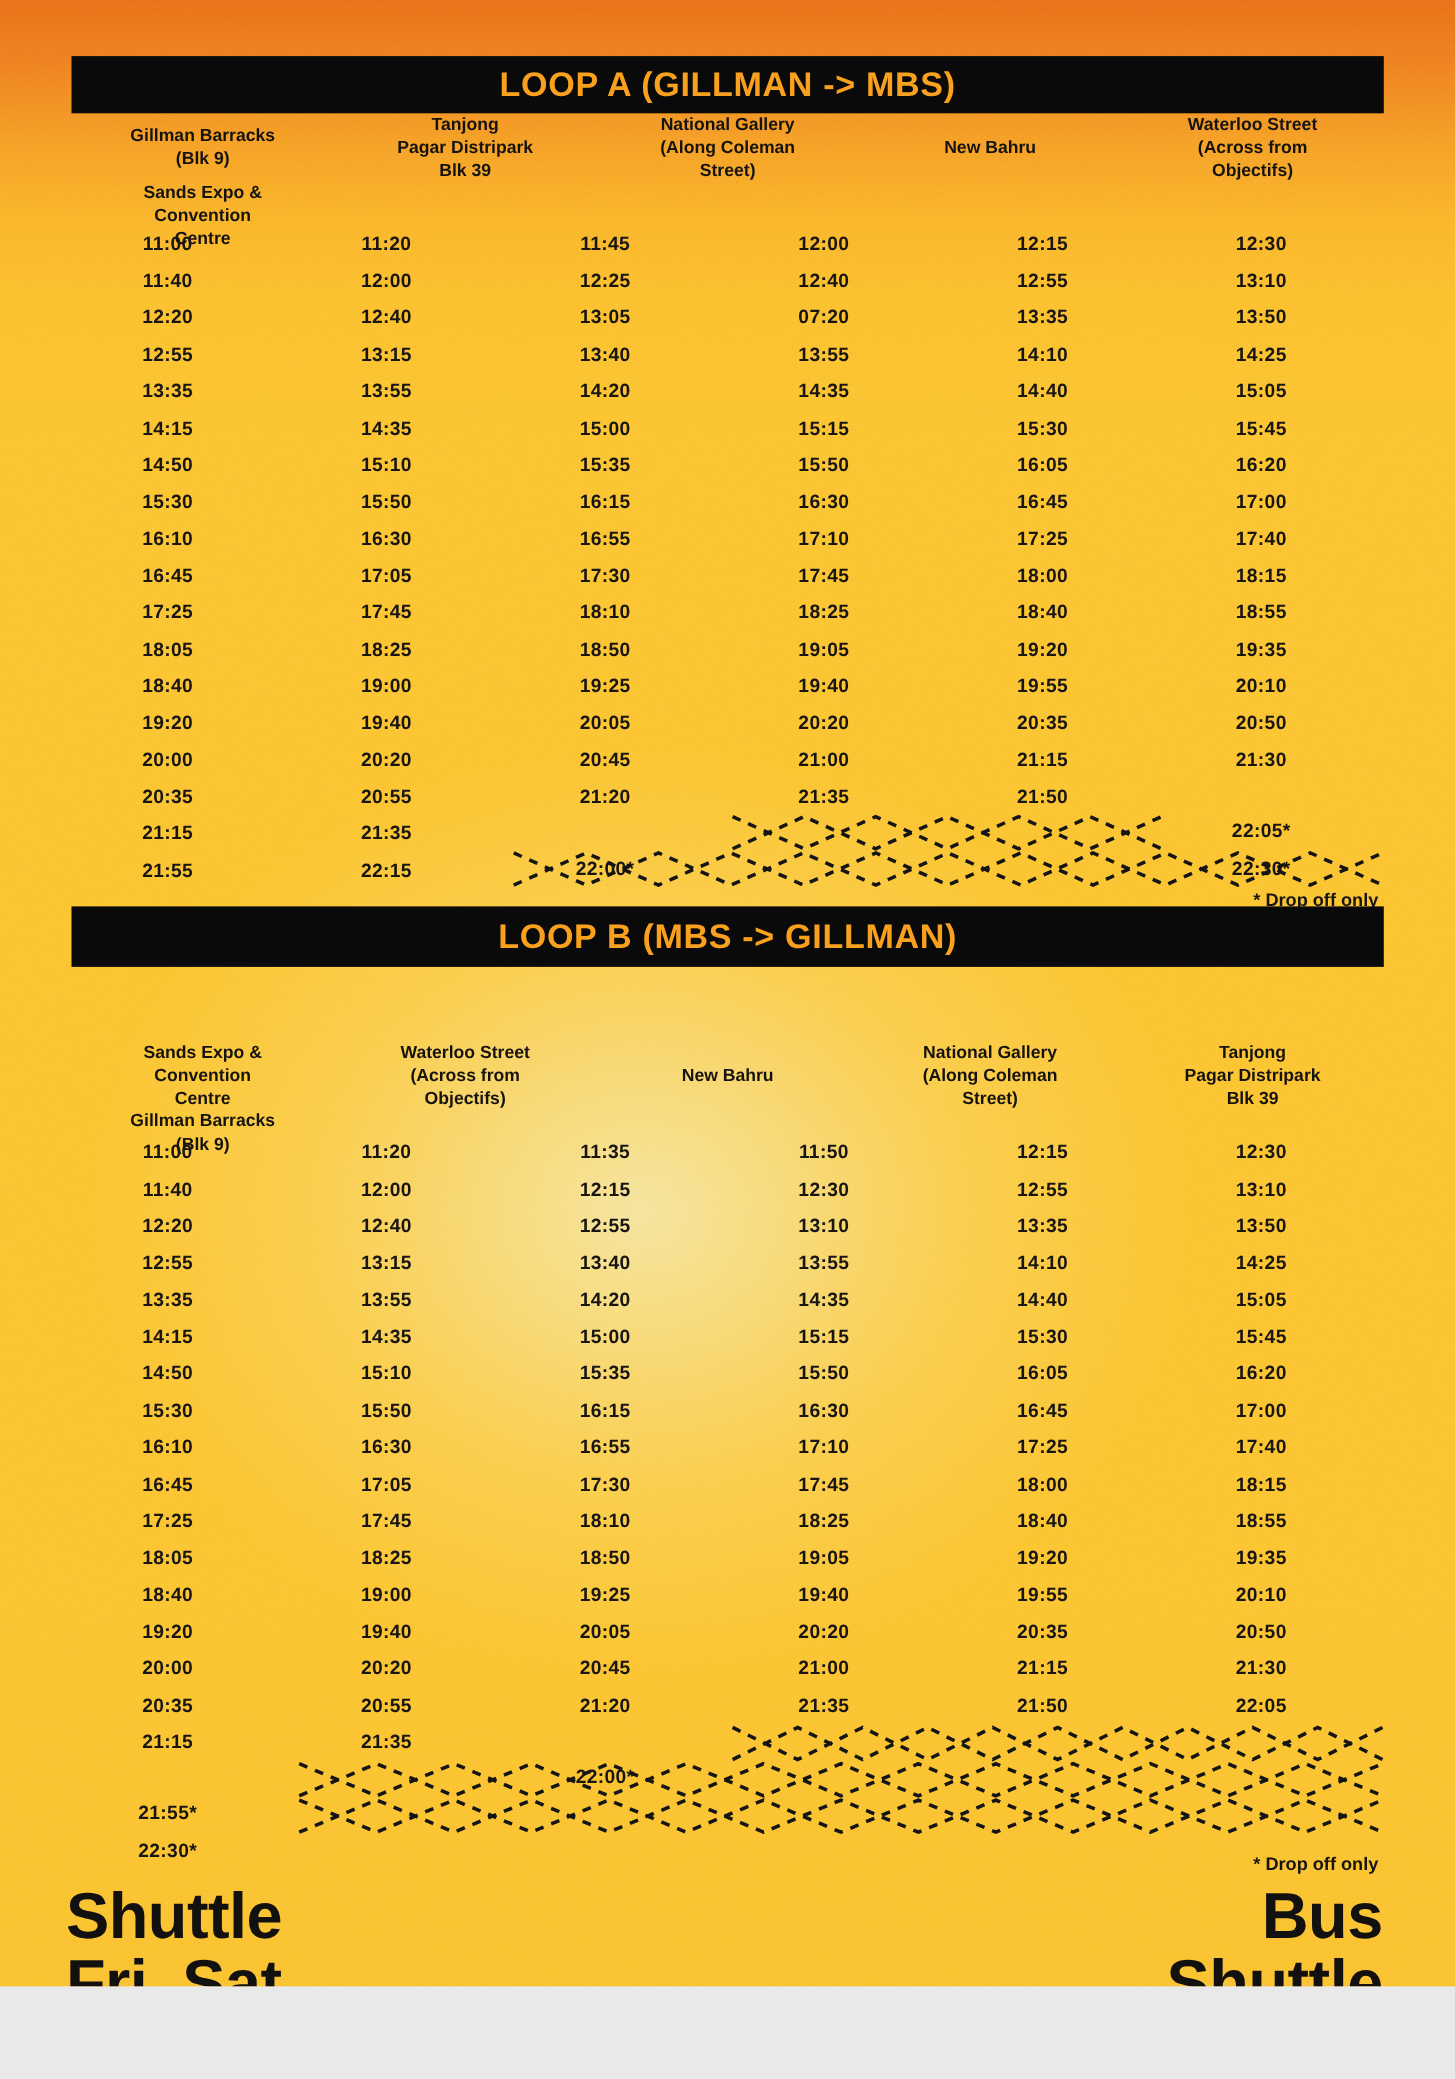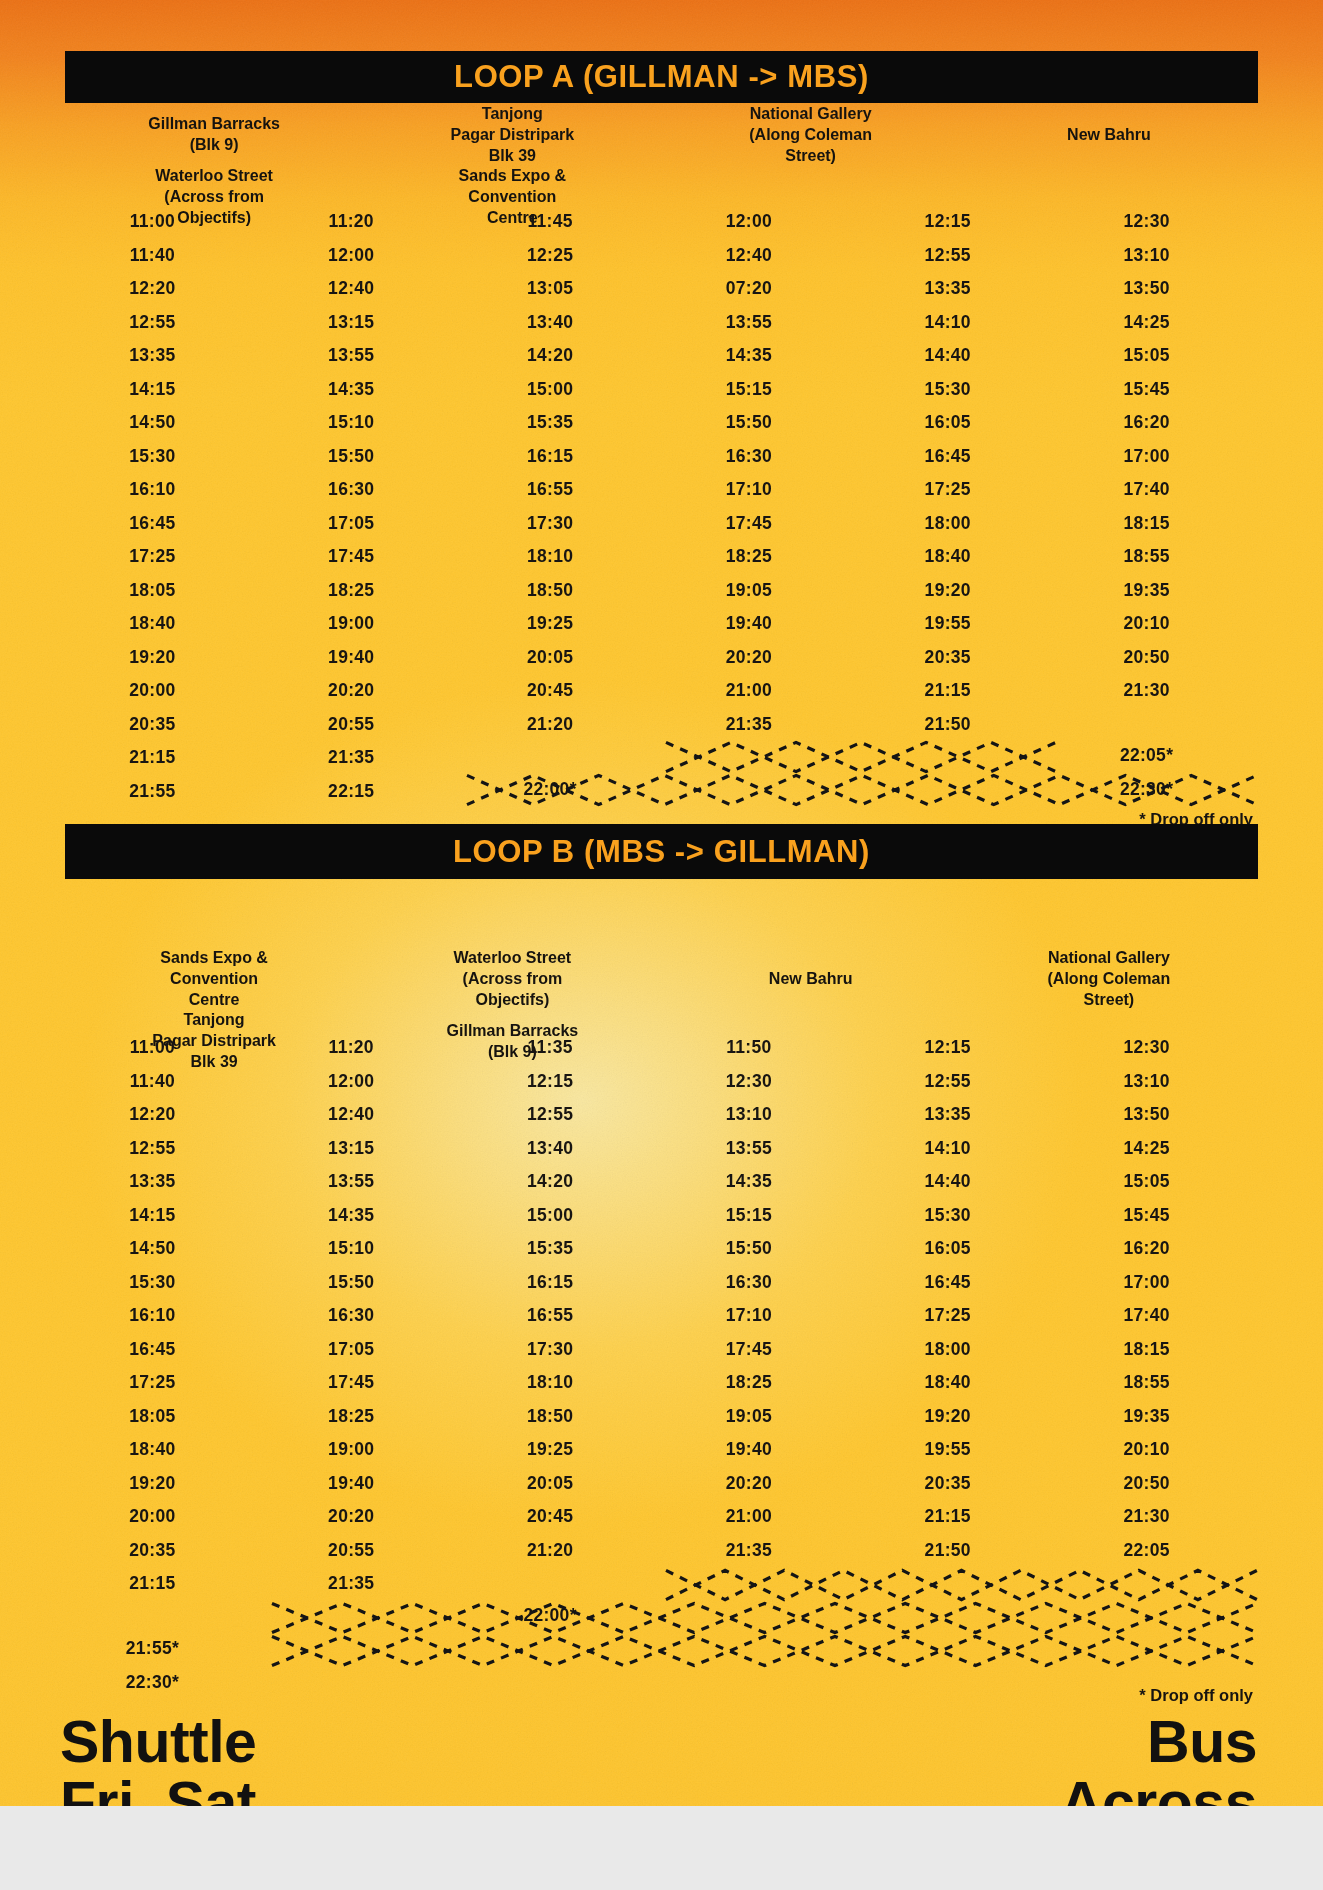--- a/index.html
+++ b/index.html
@@ -17,21 +17,21 @@
     position:absolute;left:65px;width:1193px;height:52px;
     background:var(--banner-bg,#0a0a0a);
     display:flex;align-items:center;justify-content:center;
   }
   .banner-title{
     color:var(--banner-text,#f9a11e);
     font-size:31px;font-weight:700;letter-spacing:.6px;white-space:nowrap;
   }
   .head{
     position:absolute;left:65px;width:1193px;
-    display:grid;grid-template-columns:repeat(4,1fr);
+    display:grid;grid-template-columns:repeat(5,1fr);
   }
   #headA{top:104px;height:76px;}
   #headB{top:948px;height:84px;}
   .hcell{
     display:flex;align-items:center;justify-content:center;
     text-align:center;font-weight:700;font-size:16px;line-height:1.3;
     white-space:pre-line;color:#16130f;padding:0 6px;
   }
   .tbody{
     position:absolute;left:53px;width:1193px;
@@ -364,15 +364,15 @@
       <polyline points="0,2.4 70.35714285714286,31.6 140.71428571428572,2.4 211.07142857142858,31.6 281.42857142857144,2.4 351.78571428571433,31.6 422.14285714285717,2.4 492.5,31.6 562.8571428571429,2.4 633.2142857142858,31.6 703.5714285714287,2.4 773.9285714285714,31.6 844.2857142857143,2.4 914.6428571428572,31.6 985,2.4" fill="none" stroke="#151515" stroke-width="3.2" stroke-dasharray="8 7.5"></polyline>
     </svg>
   <svg class="zig" xmlns="http://www.w3.org/2000/svg" width="985" height="34" style="left: 272px; top: 1634px;">
       <polyline points="0,31.6 70.35714285714286,2.4 140.71428571428572,31.6 211.07142857142858,2.4 281.42857142857144,31.6 351.78571428571433,2.4 422.14285714285717,31.6 492.5,2.4 562.8571428571429,31.6 633.2142857142858,2.4 703.5714285714287,31.6 773.9285714285714,2.4 844.2857142857143,31.6 914.6428571428572,2.4 985,31.6" fill="none" stroke="#151515" stroke-width="3.2" stroke-dasharray="8 7.5"></polyline>
       <polyline points="0,2.4 70.35714285714286,31.6 140.71428571428572,2.4 211.07142857142858,31.6 281.42857142857144,2.4 351.78571428571433,31.6 422.14285714285717,2.4 492.5,31.6 562.8571428571429,2.4 633.2142857142858,31.6 703.5714285714287,2.4 773.9285714285714,31.6 844.2857142857143,2.4 914.6428571428572,31.6 985,2.4" fill="none" stroke="#151515" stroke-width="3.2" stroke-dasharray="8 7.5"></polyline>
     </svg>
 
   <div class="footer" id="footerLeft">Shuttle
 Fri, Sat</div>
   <div class="footer" id="footerRight">Bus
-Across</div>
+Shuttle</div>
 
 </div>
 
 </body></html>

